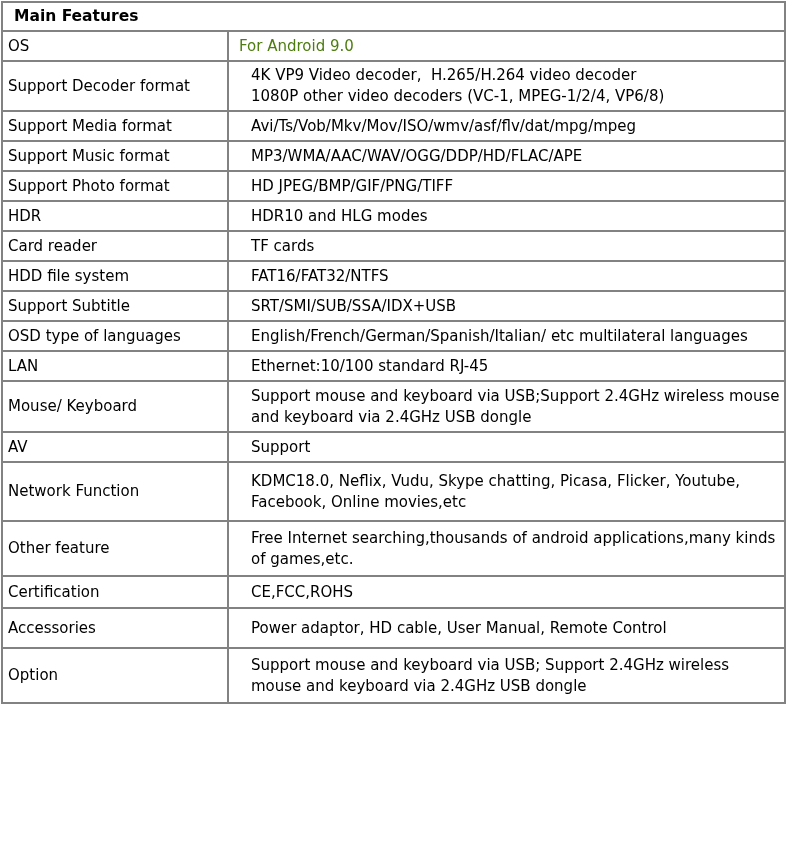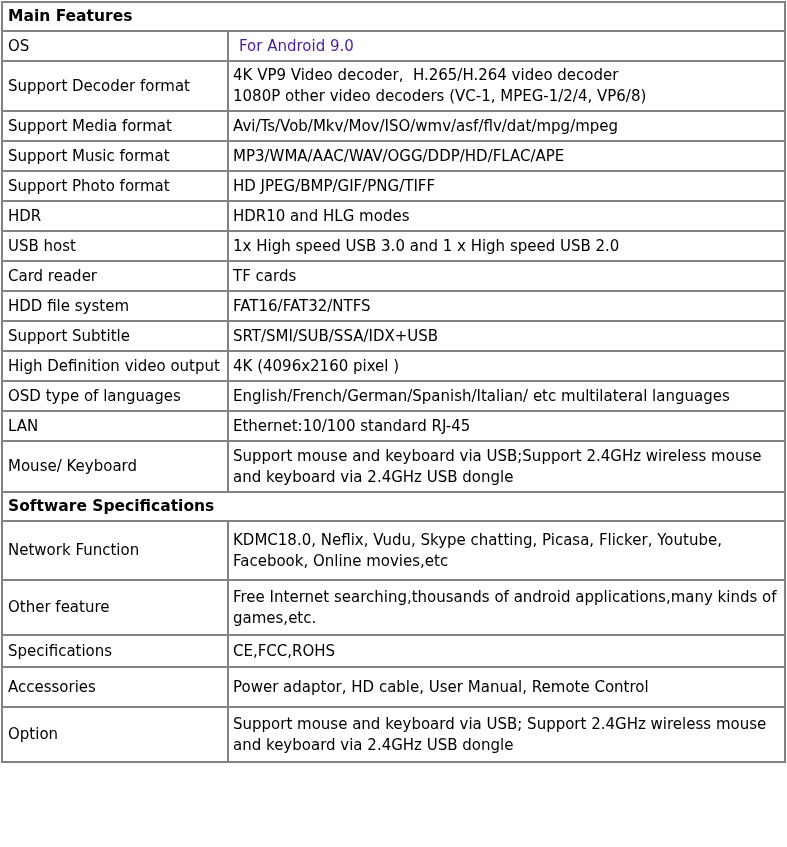--- a/index.html
+++ b/index.html
@@ -26,28 +26,28 @@
     line-height: 21px;
     color: #000000;
     vertical-align: middle;
     padding: 3px 4px 3px 5px;
     overflow: hidden;
   }
   td.section-header {
     font-weight: 700;
     color: #000000;
     font-size: 15.5px;
-    padding-left: 5px;
+    padding-left: 11px;
   }
   td.value {
     white-space: pre-wrap;
-    padding-left: 4px;
+    padding-left: 22px;
   }
   td.value-red {
-    color: #4c1d95;
+    color: #4d7c0f;
     padding-left: 10px;
     border-radius: 9px;
   }
   tr.h26 { height: 26px; }
   tr.h30 { height: 30px; }
   tr.h32 { height: 32px; }
   tr.h34 { height: 40px; }
   tr.h51 { height: 51px; }
   tr.h55 { height: 55px; }
   tr.h56 { height: 44px; }
@@ -85,66 +85,59 @@
     </tr>
     <tr class="h30">
       <td class="label">Support Photo format</td>
       <td class="value">HD JPEG/BMP/GIF/PNG/TIFF</td>
     </tr>
     <tr class="h30">
       <td class="label">HDR</td>
       <td class="value">HDR10 and HLG modes</td>
     </tr>
     <tr class="h30">
-      <td class="label">USB host</td>
-      <td class="value">1x High speed USB 3.0 and 1 x High speed USB 2.0</td>
-    </tr>
-    <tr class="h30">
       <td class="label">Card reader</td>
       <td class="value">TF cards</td>
     </tr>
     <tr class="h30">
       <td class="label">HDD file system</td>
       <td class="value">FAT16/FAT32/NTFS</td>
     </tr>
     <tr class="h30">
       <td class="label">Support Subtitle</td>
       <td class="value">SRT/SMI/SUB/SSA/IDX+USB</td>
-    </tr>
-    <tr class="h30">
-      <td class="label">High Definition video output</td>
-      <td class="value">4K (4096x2160 pixel )</td>
     </tr>
     <tr class="h30">
       <td class="label">OSD type of languages</td>
       <td class="value">English/French/German/Spanish/Italian/ etc multilateral languages</td>
     </tr>
     <tr class="h30">
       <td class="label">LAN</td>
       <td class="value">Ethernet:10/100 standard RJ-45</td>
     </tr>
     <tr class="h51">
       <td class="label">Mouse/ Keyboard</td>
       <td class="value">Support mouse and keyboard via USB;Support 2.4GHz wireless mouse and keyboard via 2.4GHz USB dongle</td>
     </tr>
+    <tr class="h30">
+      <td class="label">AV</td>
+      <td class="value">Support</td>
+    </tr>
 
-    <tr class="h26">
-      <td class="section-header" colspan="2">Software Specifications</td>
-    </tr>
 
     <tr class="h59">
       <td class="label">Network Function</td>
       <td class="value">KDMC18.0, Neflix, Vudu, Skype chatting, Picasa, Flicker, Youtube, Facebook, Online movies,etc</td>
     </tr>
     <tr class="h55">
       <td class="label">Other feature</td>
       <td class="value">Free Internet searching,thousands of android applications,many kinds of games,etc.</td>
     </tr>
     <tr class="h32">
-      <td class="label">Specifications</td>
+      <td class="label">Certification</td>
       <td class="value">CE,FCC,ROHS</td>
     </tr>
     <tr class="h34">
       <td class="label">Accessories</td>
       <td class="value">Power adaptor, HD cable, User Manual, Remote Control</td>
     </tr>
     <tr class="h55">
       <td class="label">Option</td>
       <td class="value">Support mouse and keyboard via USB; Support 2.4GHz wireless mouse and keyboard via 2.4GHz USB dongle</td>
     </tr>

